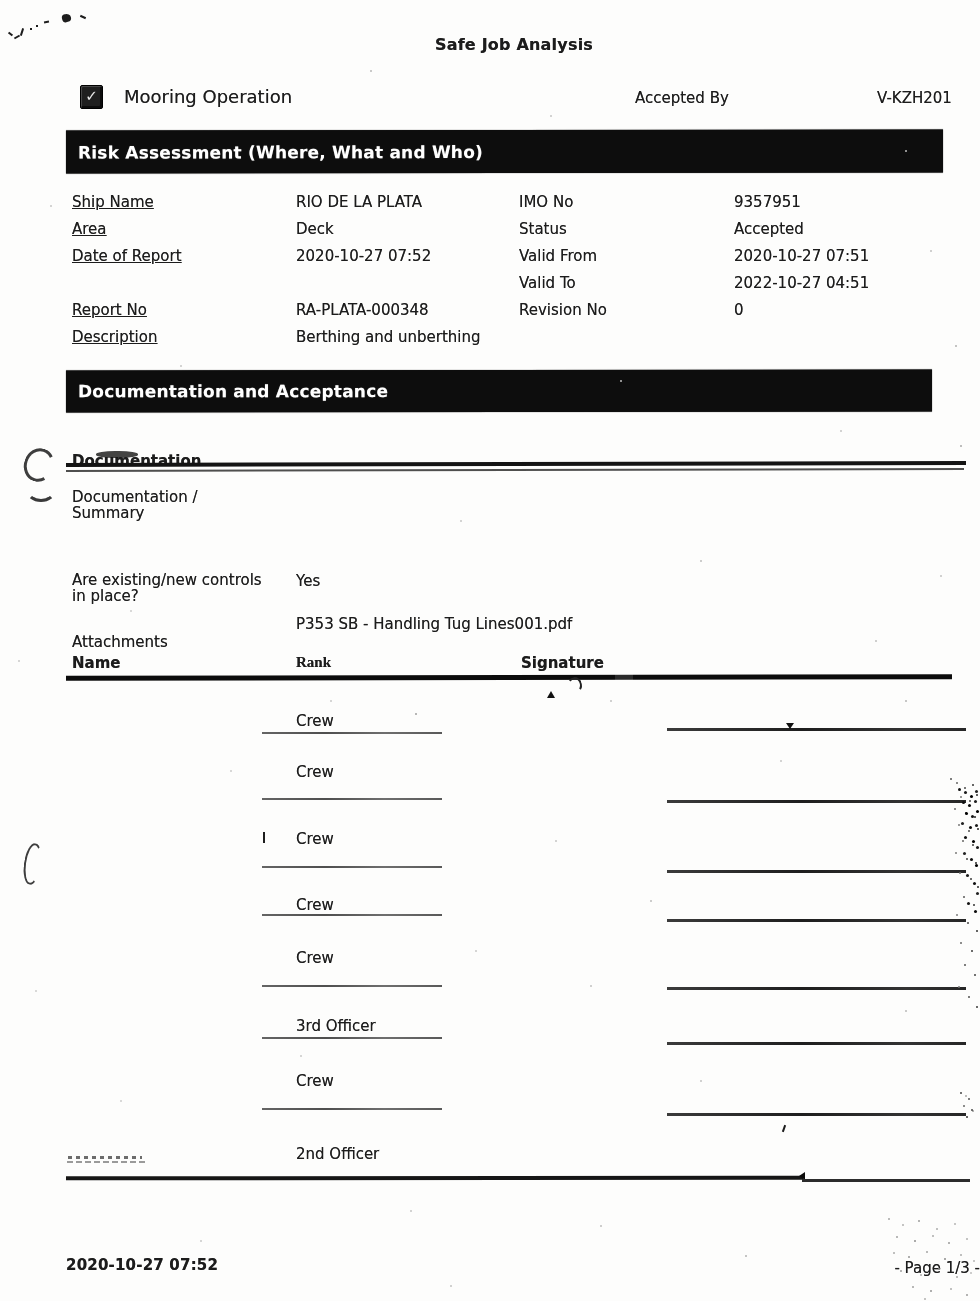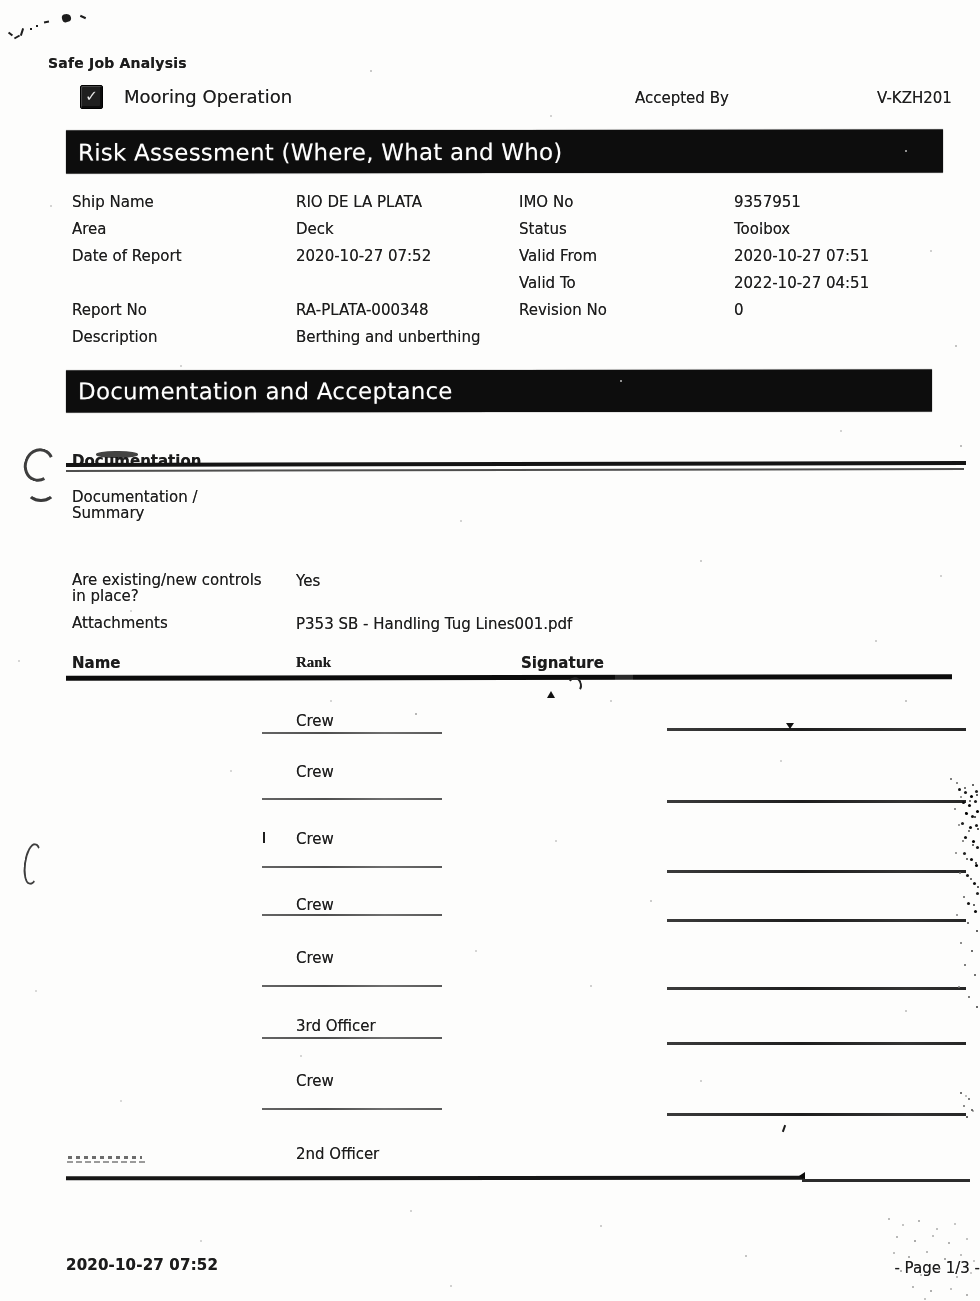--- a/index.html
+++ b/index.html
@@ -5,38 +5,38 @@
   html,body{margin:0;padding:0;background:#e8e8e6;}
   .page{
     position:relative;width:980px;height:1301px;margin:0 auto;
     background:#fdfdfc;overflow:hidden;
     font-family:"DejaVu Sans","Liberation Sans",sans-serif;
     color:#1c1c1c;
   }
   .t{text-shadow:0 0 .6px rgba(28,28,28,.65);}
   .abs{position:absolute;}
   .doc-title{top:35px;left:0;width:100%;box-sizing:border-box;padding-left:48px;
-    font-size:14px;font-weight:700;letter-spacing:.2px;margin-top:20px;}
+    text-align:center;font-size:16px;font-weight:700;letter-spacing:.2px;}
   .op-checkbox{top:85px;left:80px;width:21px;height:22px;background:#1f1f1f;
     border:1px solid #000;border-radius:2px;color:#e9e9e9;font-size:15px;
     line-height:21px;text-align:center;font-weight:700;
     box-shadow:inset 1px 1px 0 rgba(255,255,255,.18), inset -2px -2px 0 rgba(0,0,0,.6);}
   .op-title{top:86px;left:124px;font-size:18px;font-weight:400;}
   .accepted-by{top:89px;left:635px;font-size:15px;font-weight:400;}
   .vessel-code{top:89px;left:877px;font-size:15px;font-weight:400;}
   .bar{background:#0d0d0d;color:#fff;display:flex;align-items:center;
     box-shadow:0 0 1px #000;}
-  .bar span{font-size:23px;font-weight:400;padding-left:12px;letter-spacing:.2px;
+  .bar span{font-size:17px;font-weight:700;padding-left:12px;letter-spacing:.2px;
     text-shadow:0 0 1px rgba(255,255,255,.4);}
   .bar1{top:130px;left:66px;width:877px;height:43px;transform:rotate(-.08deg);}
   .bar2{top:370px;left:66px;width:866px;height:42px;transform:rotate(-.05deg);}
   .fgrid{top:192px;left:66px;width:880px;display:grid;
     grid-template-columns:230px 223px 215px 1fr;grid-auto-rows:27px;
     font-size:15px;line-height:20px;}
-  .fgrid .lab{padding-left:6px;font-weight:400;}
+  .fgrid .lab{padding-left:6px;font-weight:400;text-decoration:underline;}
   .doc-sub{top:452px;left:72px;font-size:15px;font-weight:700;}
   .blot{top:451px;left:96px;width:42px;height:7px;background:#161616;
     border-radius:45%;opacity:.8;filter:blur(.7px);}
   .rule{background:#141414;}
   .doc-rule1{top:462px;left:66px;width:900px;height:4px;transform:rotate(-.12deg);}
   .doc-rule2{top:469px;left:66px;width:898px;height:2px;opacity:.75;transform:rotate(-.12deg);}
   .flabel{font-size:15px;line-height:16px;white-space:pre-line;font-weight:400;}
   .fvalue{font-size:15px;line-height:18px;}
   .col-head{font-size:15px;font-weight:700;}
   .tbl-rule{top:675px;left:66px;width:886px;height:5px;transform:rotate(-.1deg);
@@ -123,21 +123,21 @@
 
   <div class="abs fgrid t">
     <span class="lab">Ship Name</span>
     <span>RIO DE LA PLATA</span>
     <span>IMO No</span>
     <span>9357951</span>
 
     <span class="lab">Area</span>
     <span>Deck</span>
     <span>Status</span>
-    <span>Toolbox</span>
+    <span>Accepted</span>
 
     <span class="lab">Date of Report</span>
     <span>2020-10-27 07:52</span>
     <span>Valid From</span>
     <span>2020-10-27 07:51</span>
 
     <span class="lab"></span>
     <span></span>
     <span>Valid To</span>
     <span>2022-10-27 04:51</span>
@@ -162,21 +162,21 @@
   <div class="abs rule doc-rule1"></div>
   <div class="abs rule doc-rule2"></div>
 
   <div class="abs flabel t" style="top:489px;left:72px;width:215px;">Documentation /
 Summary</div>
 
   <div class="abs flabel t" style="top:572px;left:72px;width:230px;">Are existing/new controls
 in place?</div>
   <div class="abs fvalue t" style="top:572px;left:296px;">Yes</div>
 
-  <div class="abs flabel t" style="top:615px;left:72px;">Attachments</div>
+  <div class="abs flabel t" style="top:634px;left:72px;">Attachments</div>
   <div class="abs fvalue t" style="top:615px;left:296px;">P353 SB - Handling Tug Lines001.pdf</div>
 
   <div class="abs col-head t" style="top:654px;left:72px;">Name</div>
   <div class="abs col-head t" style="top:654px;left:296px;font-family:Liberation Serif, serif;">Rank</div>
   <div class="abs col-head t" style="top:654px;left:521px;">Signature</div>
   <div class="abs tbl-rule"></div>
 
   <div class="tri-up" style="top:687px;left:547px;"></div>
   <div class="arc-small" style="top:677px;left:568px;"></div>
 

